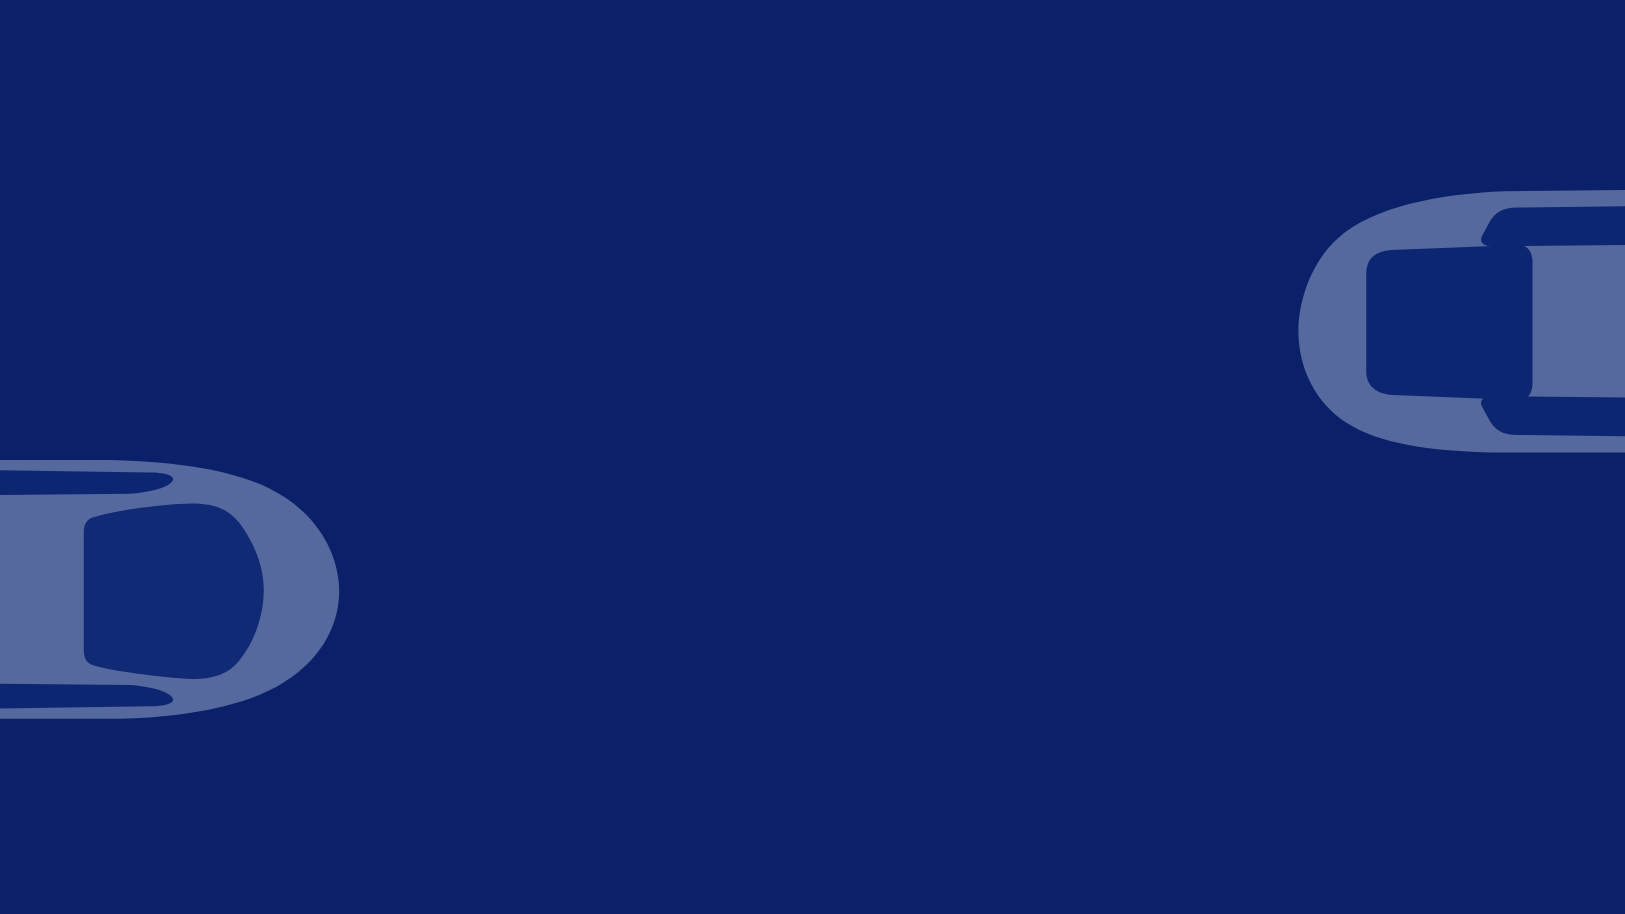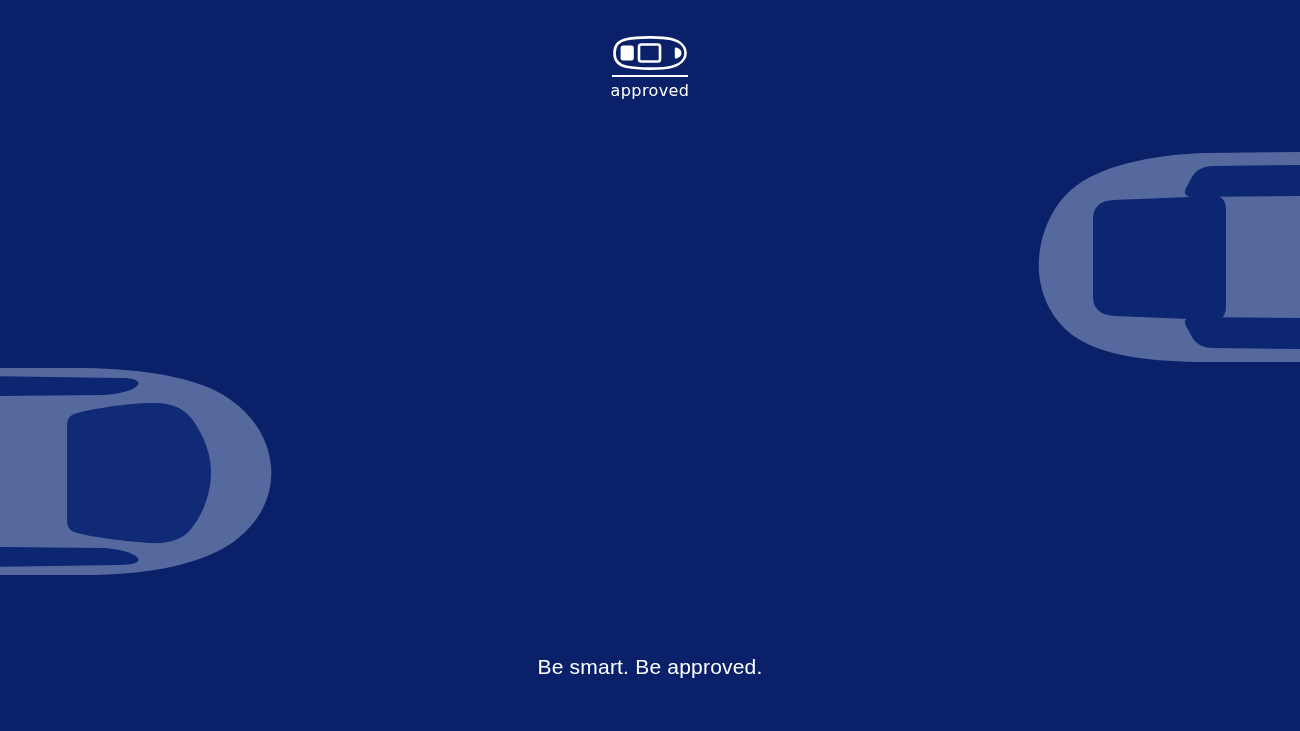--- a/index.html
+++ b/index.html
@@ -170,46 +170,16 @@
                L-10,396 Z" fill="#0d2672"></path>
 
       <path d="M-10,547
                L104,548
                C118,549 132,552 137,557
                C142,562 134,565 120,565
                L-10,567 Z" fill="#0d2672"></path>
     </g>
   </svg>
 
-  <div id="logo-block">
-    <svg id="logo-car-icon" viewBox="0 0 74 34" xmlns="http://www.w3.org/2000/svg" aria-hidden="true">
-
-      <path d="M13.5,3.2
-               C25,1.0 48,0.6 58,3.0
-               C67,5.2 72.5,10.5 72.5,17
-               C72.5,23.5 67,28.8 58,31.0
-               C48,33.4 25,33.0 13.5,30.8
-               C5.5,29.2 1.5,24.0 1.5,17
-               C1.5,10.0 5.5,4.8 13.5,3.2 Z" fill="none" stroke="#ffffff" stroke-width="2.6" stroke-linejoin="round"></path>
-
-      <rect x="26" y="8.5" width="21" height="17" rx="2.2" fill="none" stroke="#ffffff" stroke-width="2.6"></rect>
-
-      <path d="M10,9.5 L18.5,9.5 C20,9.5 20.8,10.4 20.8,12 L20.8,22
-               C20.8,23.6 20,24.5 18.5,24.5 L10,24.5
-               C8.4,24.5 7.6,23.6 7.6,22 L7.6,12
-               C7.6,10.4 8.4,9.5 10,9.5 Z" fill="#ffffff"></path>
-
-      <path d="M63.5,11.5 C67.5,13 68.5,15 68.5,17 C68.5,19 67.5,21 63.5,22.5
-               C62.5,22.9 61.8,22.3 61.8,21.2 L61.8,12.8
-               C61.8,11.7 62.5,11.1 63.5,11.5 Z" fill="#ffffff"></path>
-    </svg>
-
-    <div id="logo-rule"></div>
-
-    <div id="logo-wordmark">approved</div>
-  </div>
 
 
-  <div id="tagline">
-    <span id="tagline-text">Be smart. Be approved.</span>
-  </div>
 
 </div>
 
 </body></html>

